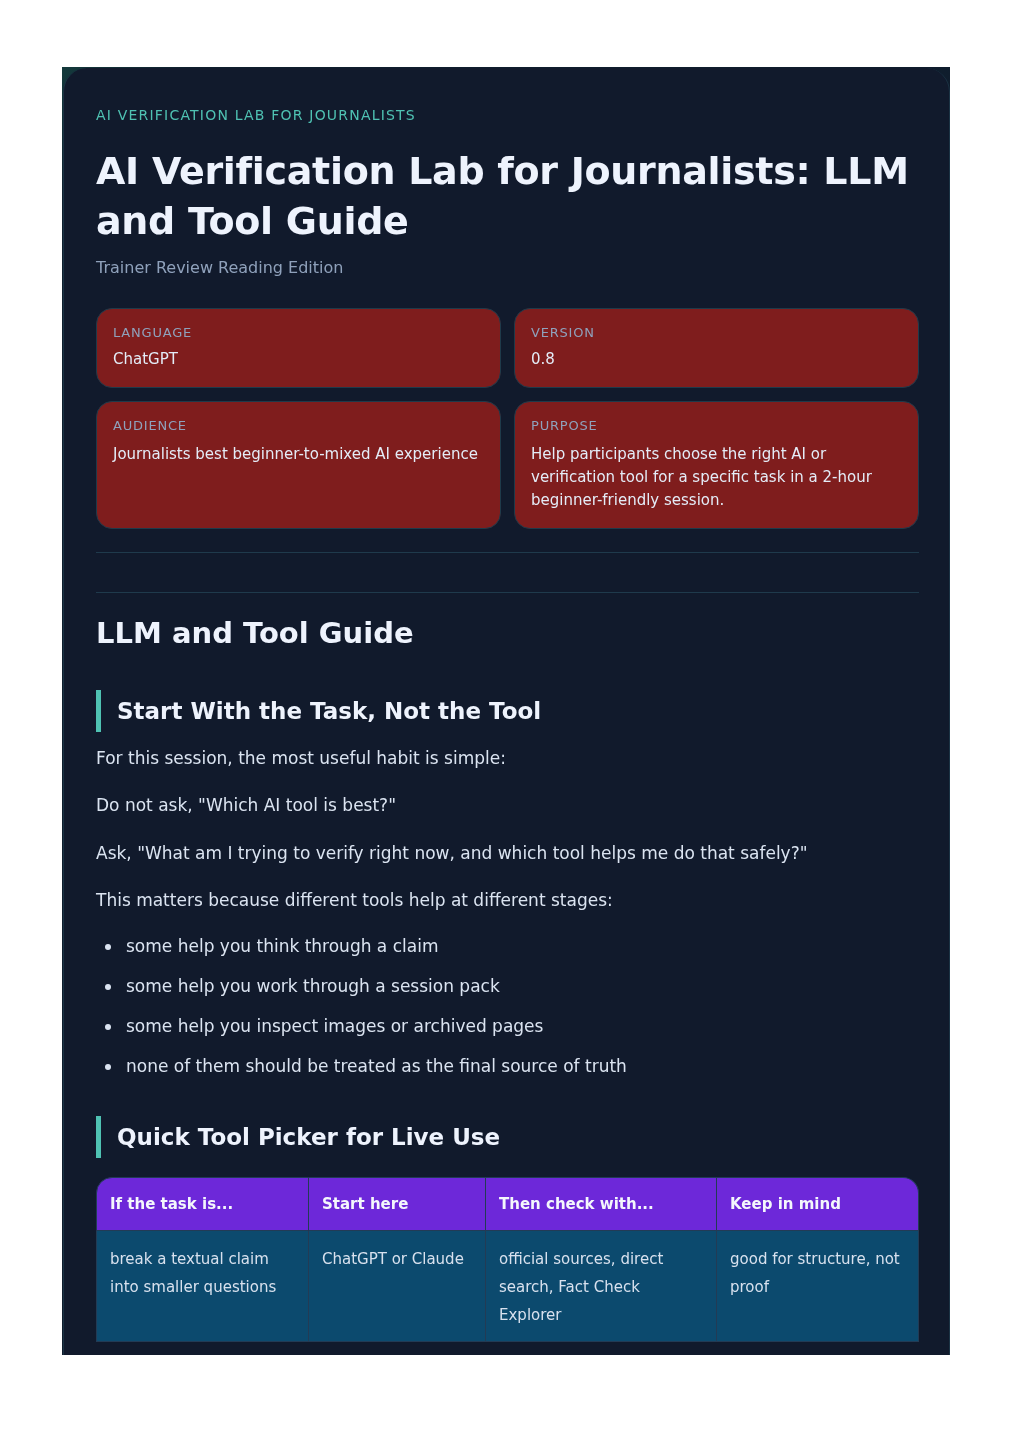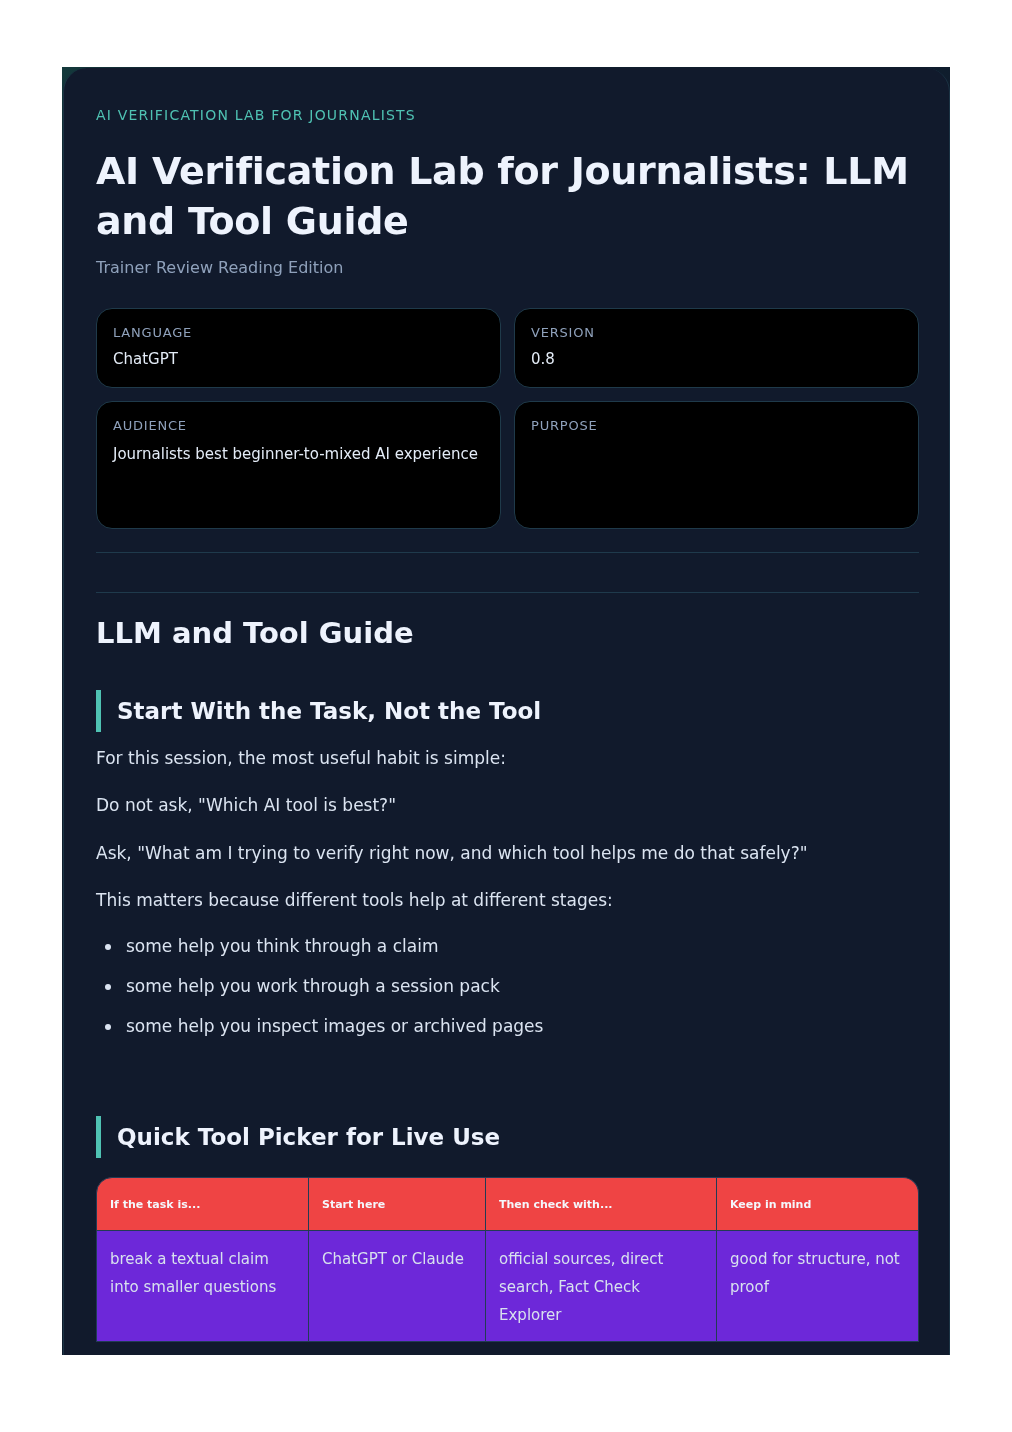--- a/index.html
+++ b/index.html
@@ -6,42 +6,42 @@
   body { width: 1012px; height: 1432px; position: relative; overflow: hidden;
          font-family: "DejaVu Sans", "Liberation Sans", sans-serif; }
   .frame { position: absolute; left: 62px; top: 67px; width: 888px; height: 1288px;
            background: linear-gradient(135deg, #143a3c 0%, #0f1f2e 6%, #0f1a2b 100%); overflow: hidden; }
   .page { position: absolute; left: 1px; top: 1px; width: 885px; height: 1300px;
           background: #111a2c; border-radius: 24px 24px 0 0; border-left: 1px solid #1b3344; border-right: 1px solid #1b3344; }
   .inner { position: absolute; left: 32px; right: 32px; top: 0; }
   .eyebrow { position: absolute; top: 39px; left: 0; font-size: 14px; letter-spacing: 1.2px; color: #4fc2b3; }
   .title { position: absolute; top: 78px; left: 0; width: 820px; margin: 0; font-size: 38px; line-height: 50px; font-weight: bold; color: #eef3fd; letter-spacing: -0.3px; }
   .subtitle { position: absolute; top: 190px; left: 0; font-size: 16px; color: #8fa1bb; }
-  .card { position: absolute; background: #000000; border: 1px solid #1f3a4a; border-radius: 16px; box-sizing: border-box; padding: 16px 16px; }
+  .card { position: absolute; background: #7f1d1d; border: 1px solid #1f3a4a; border-radius: 16px; box-sizing: border-box; padding: 16px 16px; }
   .card .label { font-size: 13px; letter-spacing: 0.8px; color: #8fa1bb; text-transform: uppercase; }
   .card .value { font-size: 15px; color: #e4ecf7; margin-top: 8px; line-height: 23px; }
   .c1 { left: 0; top: 240px; width: 405px; height: 80px; }
   .c2 { left: 418px; top: 240px; width: 405px; height: 80px; }
   .c3 { left: 0; top: 333px; width: 405px; height: 128px; }
   .c4 { left: 418px; top: 333px; width: 405px; height: 128px; }
   .c3 .value, .c4 .value { margin-top: 10px; }
   .rule { position: absolute; left: 0; width: 823px; height: 1px; background: #1f3a4c; }
   .h2 { position: absolute; left: 0; top: 548px; margin: 0; font-size: 29px; font-weight: bold; color: #eef3fd; }
   .h3 { position: absolute; left: 0; margin: 0; font-size: 23px; font-weight: bold; color: #eef3fd; border-left: 5px solid #4fc2b3; padding-left: 16px; line-height: 42px; height: 42px; }
   .p { position: absolute; left: 0; margin: 0; font-size: 17px; color: #dbe4f1; }
   ul.list { position: absolute; left: 0; top: 866px; margin: 0; padding: 0; list-style: none; }
   ul.list li { position: relative; padding-left: 30px; font-size: 17px; color: #dbe4f1; height: 40px; line-height: 24px; }
   ul.list li::before { content: ""; position: absolute; left: 9px; top: 10px; width: 6px; height: 6px; border-radius: 50%; background: #dbe4f1; }
   .table { position: absolute; left: 0; top: 1109px; width: 823px; border-collapse: separate; border-spacing: 0; }
   .table th, .table td { text-align: left; vertical-align: top; border-right: 1px solid #223b55; border-bottom: 1px solid #223b55; padding: 0 13px; }
   .table th:first-child, .table td:first-child { border-left: 1px solid #223b55; }
-  .table th { background: #ef4444; color: #f4f7fc; font-size: 11px; font-weight: bold; height: 52px; vertical-align: middle; border-top: 1px solid #223b55; }
+  .table th { background: #6d28d9; color: #f4f7fc; font-size: 15px; font-weight: bold; height: 52px; vertical-align: middle; border-top: 1px solid #223b55; }
   .table th:first-child { border-top-left-radius: 16px; }
   .table th:last-child { border-top-right-radius: 16px; }
-  .table td { background: #6d28d9; color: #d8e1ee; font-size: 15px; line-height: 28px; padding-top: 14px; padding-bottom: 12px; }
+  .table td { background: #0c4a6e; color: #d8e1ee; font-size: 15px; line-height: 28px; padding-top: 14px; padding-bottom: 12px; }
 </style>
 </head>
 <body>
 
 <div class="frame">
   <div class="page">
     <div class="inner">
       <div class="eyebrow">AI VERIFICATION LAB FOR JOURNALISTS</div>
       <h1 class="title">AI Verification Lab for Journalists: LLM and Tool Guide</h1>
       <div class="subtitle">Trainer Review Reading Edition</div>
@@ -53,37 +53,39 @@
       <div class="card c2">
         <div class="label">VERSION</div>
         <div class="value">0.8</div>
       </div>
       <div class="card c3">
         <div class="label">AUDIENCE</div>
         <div class="value">Journalists best beginner-to-mixed AI experience</div>
       </div>
       <div class="card c4">
         <div class="label">PURPOSE</div>
+        <div class="value">Help participants choose the right AI or verification tool for a specific task in a 2-hour beginner-friendly session.</div>
       </div>
 
       <div class="rule" style="top:484px;"></div>
       <div class="rule" style="top:524px;"></div>
 
       <h2 class="h2">LLM and Tool Guide</h2>
 
       <h3 class="h3" style="top:622px;">Start With the Task, Not the Tool</h3>
       <p class="p" style="top:680px;">For this session, the most useful habit is simple:</p>
       <p class="p" style="top:727px;">Do not ask, "Which AI tool is best?"</p>
       <p class="p" style="top:775px;">Ask, "What am I trying to verify right now, and which tool helps me do that safely?"</p>
       <p class="p" style="top:822px;">This matters because different tools help at different stages:</p>
 
       <ul class="list">
         <li>some help you think through a claim</li>
         <li>some help you work through a session pack</li>
         <li>some help you inspect images or archived pages</li>
+        <li>none of them should be treated as the final source of truth</li>
       </ul>
 
       <h3 class="h3" style="top:1048px;">Quick Tool Picker for Live Use</h3>
 
       <table class="table">
         <thead>
           <tr>
             <th style="width:185px;">If the task is...</th>
             <th style="width:150px;">Start here</th>
             <th style="width:204px;">Then check with...</th>

